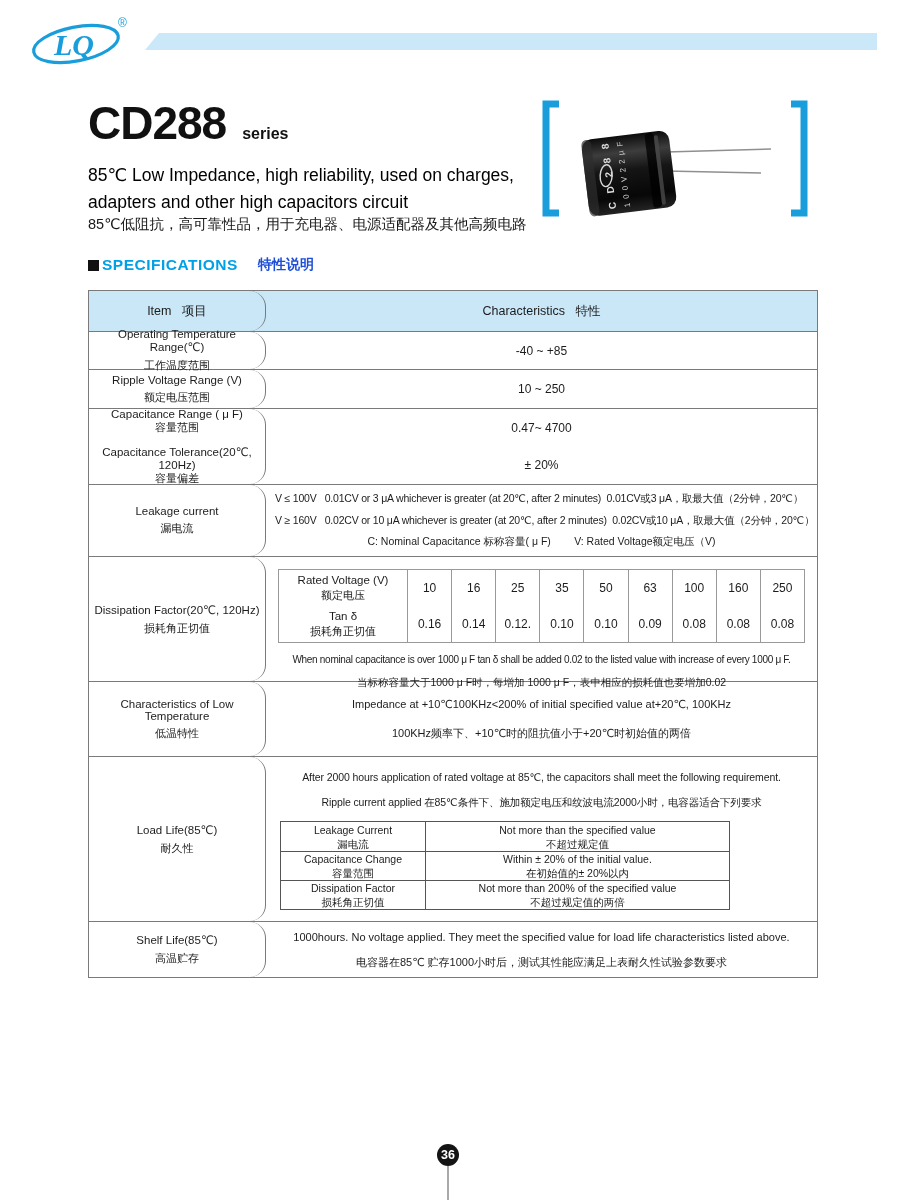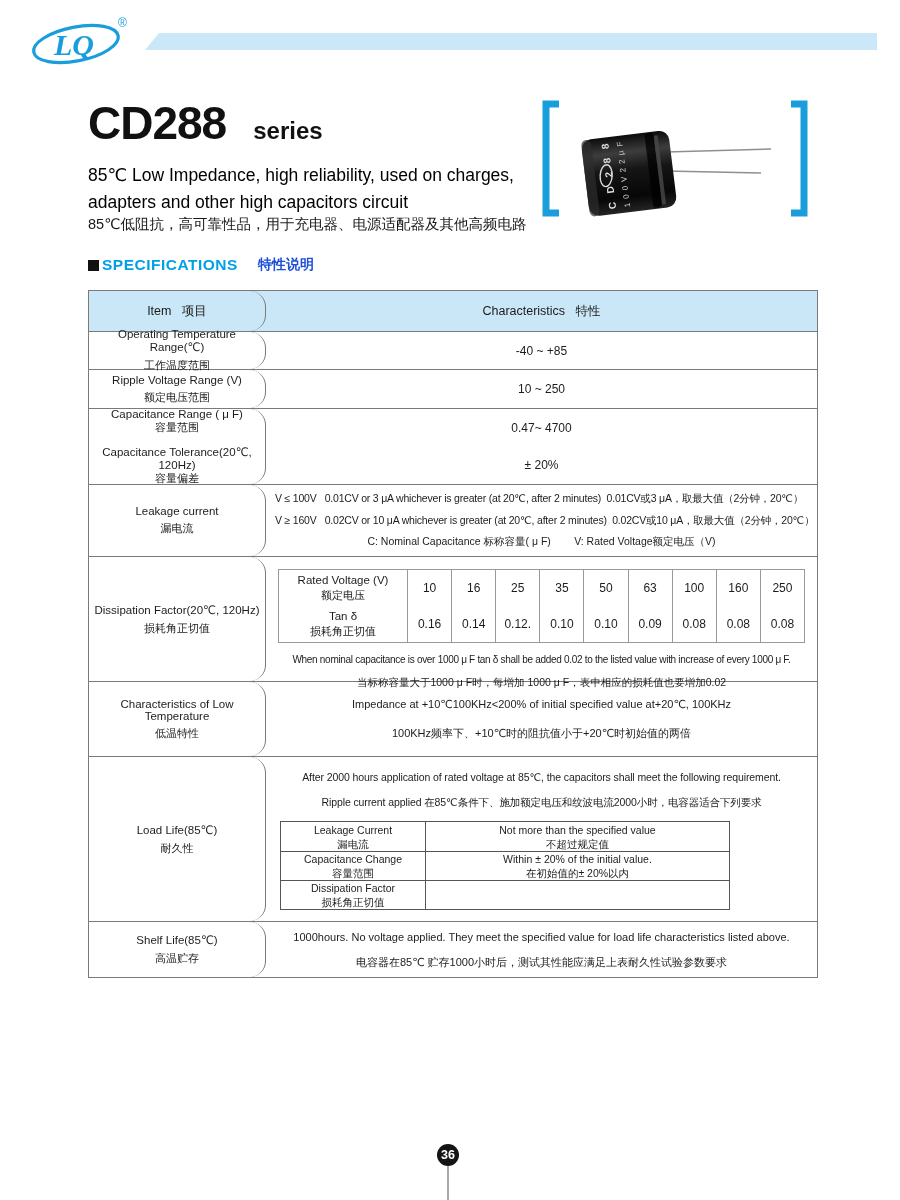--- a/index.html
+++ b/index.html
@@ -8,21 +8,21 @@
     position:relative; width:900px; height:1200px; background:#ffffff;
     font-family:"Liberation Sans","DejaVu Sans",sans-serif; color:#1c1c1c; overflow:hidden;
   }
   
   .logo { position:absolute; left:20px; top:14px; }
   .band { position:absolute; left:145px; top:33px; width:732px; height:17px;
           background:#CBE8F8; clip-path:polygon(14px 0,100% 0,100% 100%,0 100%); }
   
   .title-row { position:absolute; left:88px; top:96px; display:flex; align-items:baseline; }
   .title-main { font-size:46px; font-weight:800; letter-spacing:-1px; color:#111; }
-  .title-series { font-size:24px; font-weight:700; margin-left:27px; color:#111; }
+  .title-series { font-size:16px; font-weight:700; margin-left:16px; color:#111; }
   .sub-en { position:absolute; left:88px; top:162px; font-size:17.5px; line-height:1.55; color:#000000; }
   .sub-zh { position:absolute; left:88px; top:215px; font-size:14.5px; color:#181818; }
   
   .sec { position:absolute; left:88px; top:256px; display:flex; align-items:center; }
   .sec-square { width:11px; height:11px; background:#111; margin-right:3px; }
   .sec-en { color:#00A0E6; font-size:15.5px; font-weight:800; letter-spacing:.5px; }
   .sec-zh { color:#1d4ed8; font-size:14px; font-weight:700; margin-left:20px; }
   
   .figure { position:absolute; left:540px; top:95px; }
   
@@ -267,20 +267,24 @@
             <div class="llc2">
               <div class="lls">Within ± 20% of the initial value.</div>
               <div class="lls">在初始值的± 20%以内</div>
             </div>
           </div>
           <div class="llrow" style="height:29px">
             <div class="llc1">
               <div class="lls">Dissipation Factor</div>
               <div class="lls">损耗角正切值</div>
             </div>
+            <div class="llc2">
+              <div class="lls">Not more than 200% of the specified value</div>
+              <div class="lls">不超过规定值的两倍</div>
+            </div>
           </div>
         </div>
       </div>
     </div>
 
     <div class="trow" style="height:56px">
       <div class="cl">
         <div class="en">Shelf Life(85℃)</div>
         <div class="zh">高温贮存</div>
       </div>

